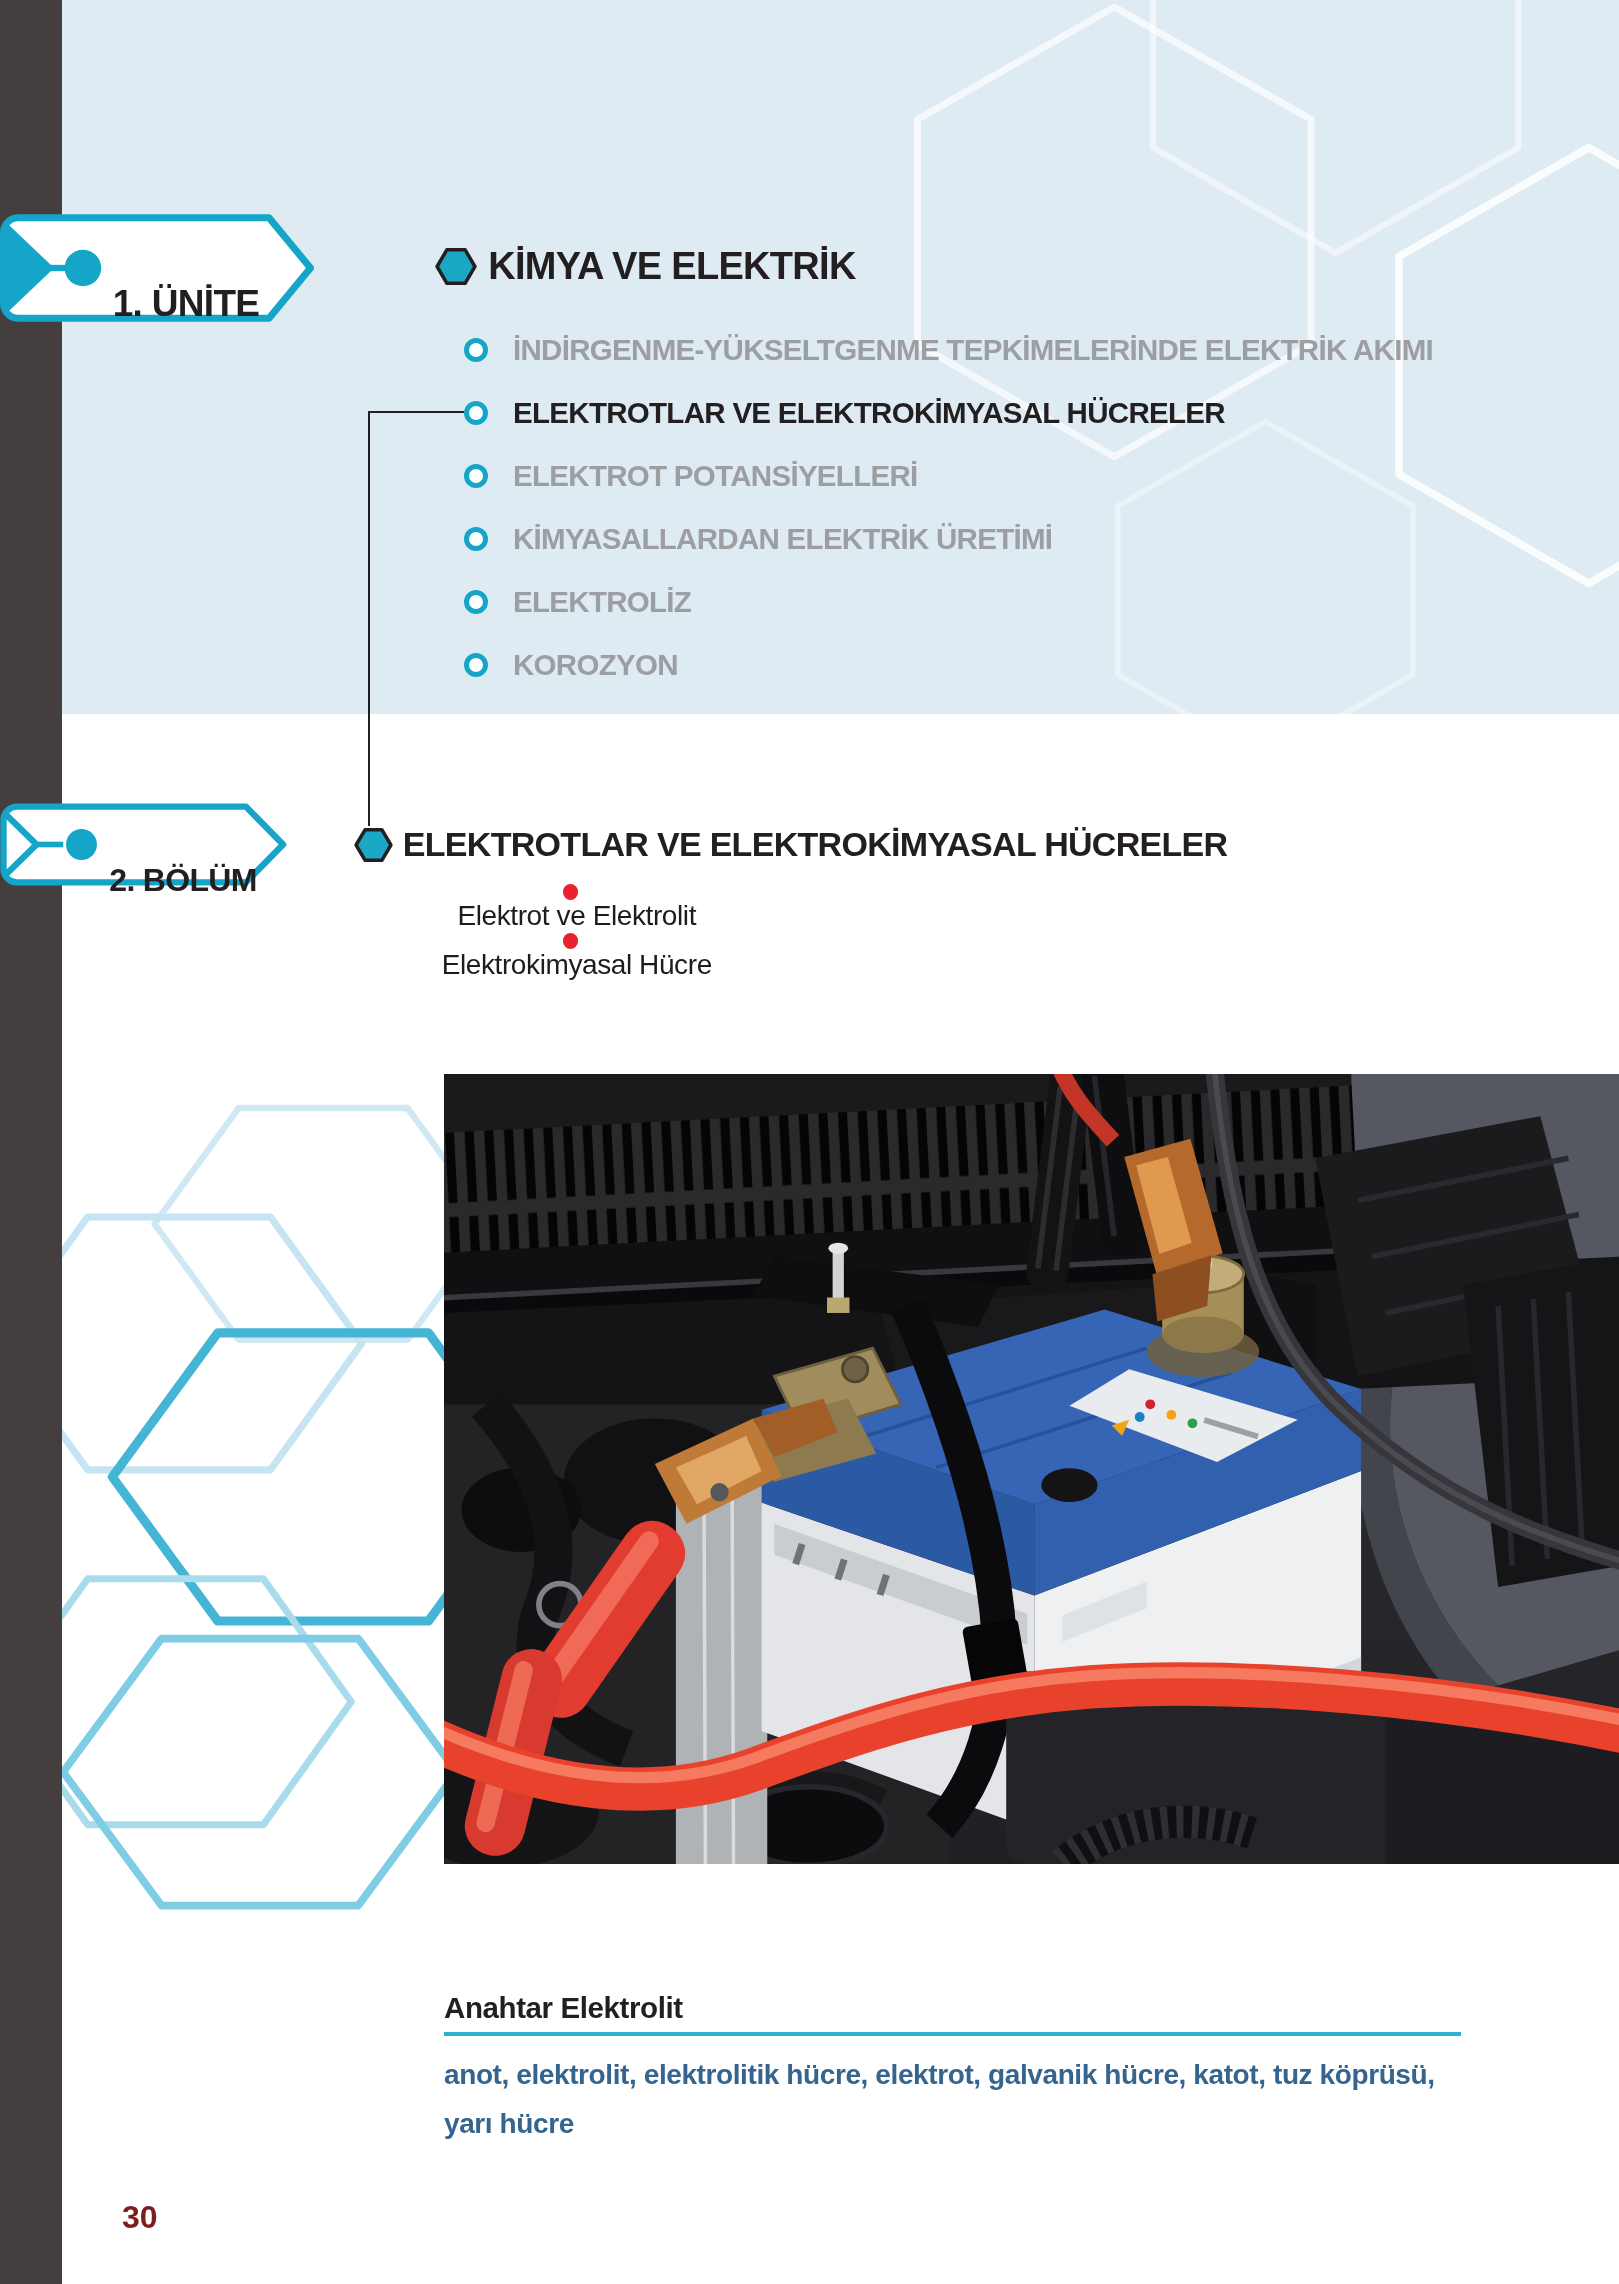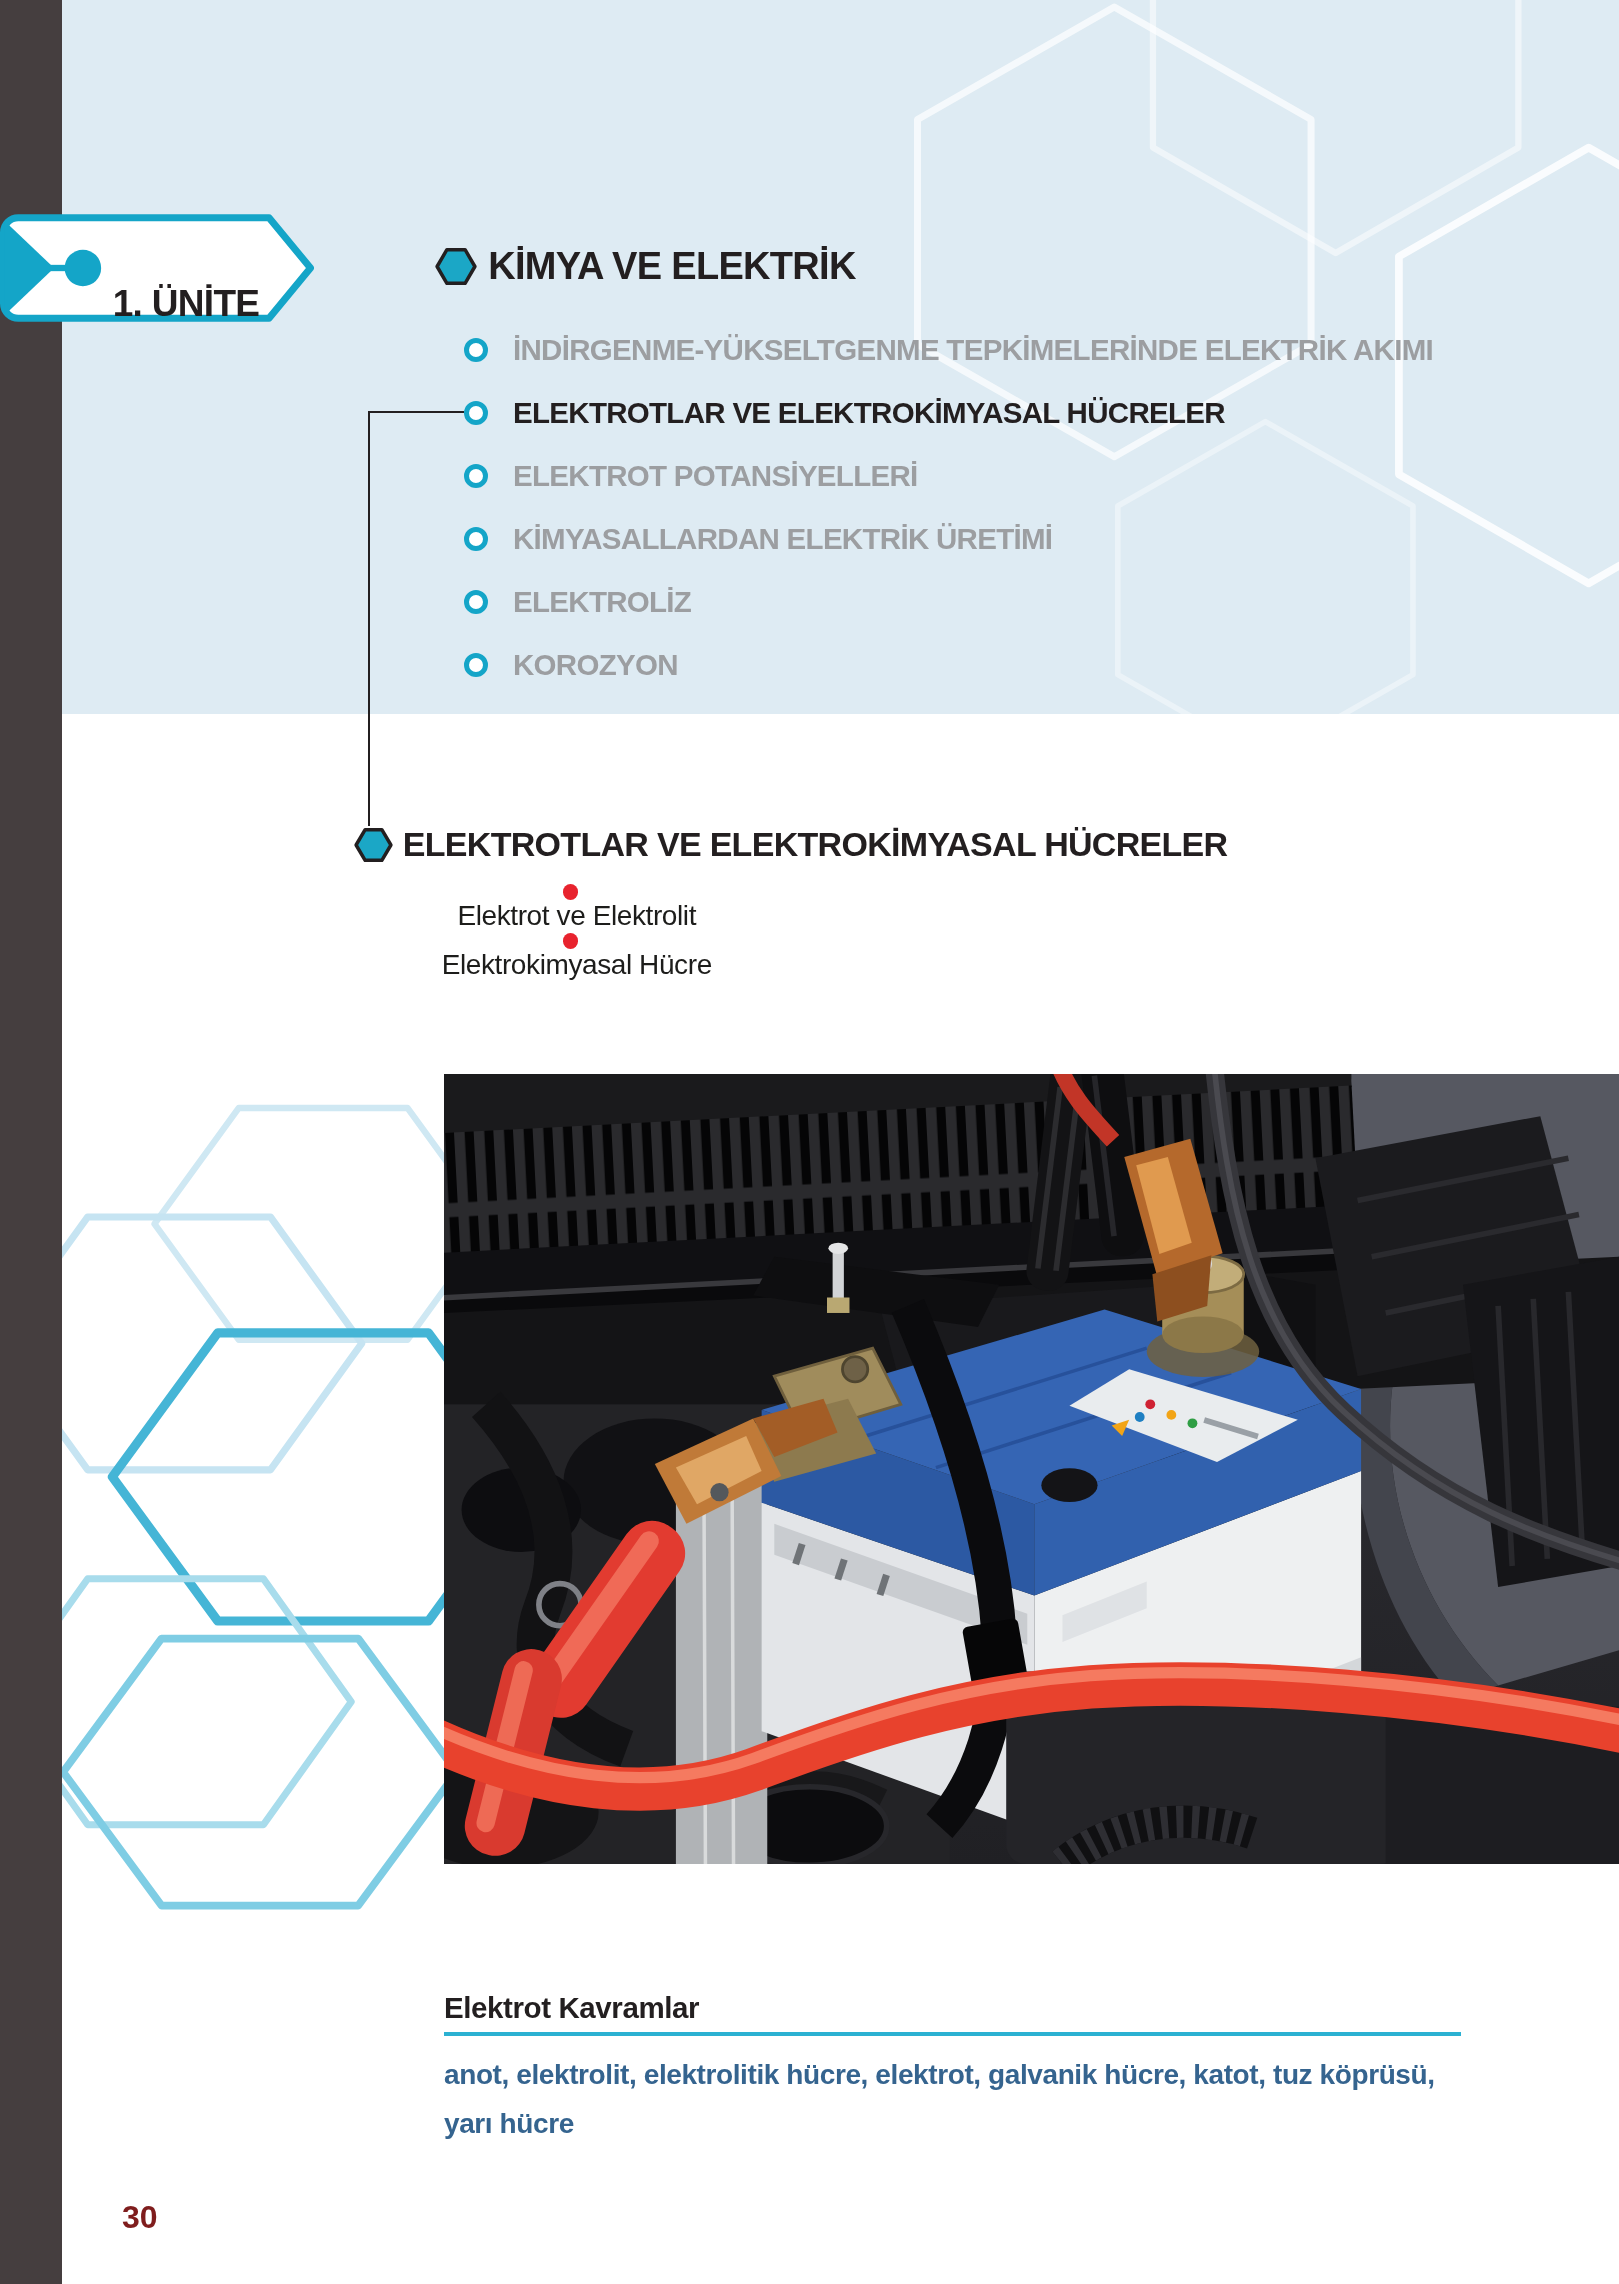--- a/index.html
+++ b/index.html
@@ -127,20 +127,29 @@
         <span class="topic-ring"></span>
         <span class="topic-label">ELEKTROLİZ</span>
       </li>
 
       <li class="topic">
         <span class="topic-ring"></span>
         <span class="topic-label">KOROZYON</span>
       </li>
     </ul>
 
+  <div class="badge badge-section">
+    <svg width="288" height="83" viewBox="0 0 410 118">
+      <path d="M24,5 H350 L403,59 L350,113 H24 A19,19 0 0 1 5,94 V24 A19,19 0 0 1 24,5 Z" fill="#ffffff" stroke="#14a5c8" stroke-width="9" stroke-linejoin="round"></path>
+      <path d="M8,16 L52,59 L8,102" fill="none" stroke="#14a5c8" stroke-width="9" stroke-linejoin="round"></path>
+      <rect x="48" y="55" width="42" height="8" fill="#14a5c8"></rect>
+      <circle cx="116" cy="59" r="22" fill="#14a5c8"></circle>
+    </svg>
+    <div class="badge-label">2. BÖLÜM</div>
+  </div>
 
   <div class="section-row">
     <svg class="hex" width="39" height="38" viewBox="0 0 56 54">
       <polygon points="3,27 16,5 40,5 53,27 40,49 16,49" fill="#1ba7c6" stroke="#231f20" stroke-width="5" stroke-linejoin="round"></polygon>
     </svg>
     <span class="section-title">ELEKTROTLAR VE ELEKTROKİMYASAL HÜCRELER</span>
   </div>
 
   <ul class="subtopics">
 
@@ -283,20 +292,20 @@
       <path d="M1095,-20 C1115,180 1150,360 1280,480 C1420,610 1560,660 1700,700" fill="none" stroke="#4a4a50" stroke-width="8"></path>
 
       <path d="M880,1124 C960,1060 1060,1050 1150,1080" fill="none" stroke="#101012" stroke-width="46"></path>
       <path d="M880,1124 C960,1060 1060,1050 1150,1080" fill="none" stroke="#2e2e33" stroke-width="46" stroke-dasharray="10 12"></path>
 
       <path d="M-30,940 C140,1020 300,1040 440,990 C600,930 740,885 920,872 C1120,858 1420,880 1700,940" fill="none" stroke="#e8422d" stroke-width="62"></path>
       <path d="M-30,924 C140,1004 300,1024 440,974 C600,914 740,869 920,856 C1120,842 1420,864 1700,924" fill="none" stroke="#f57a60" stroke-width="16"></path>
     </svg>
   </div>
 
-  <div class="key-heading">Elektrot Kavramlar</div>
+  <div class="key-heading">Anahtar Elektrolit</div>
   <div class="key-underline"></div>
   <div class="key-terms">anot, elektrolit, elektrolitik hücre, elektrot, galvanik hücre, katot, tuz köprüsü, yarı hücre</div>
 
   <div class="page-number">30</div>
 
 </div>
 
 
 </body></html>

